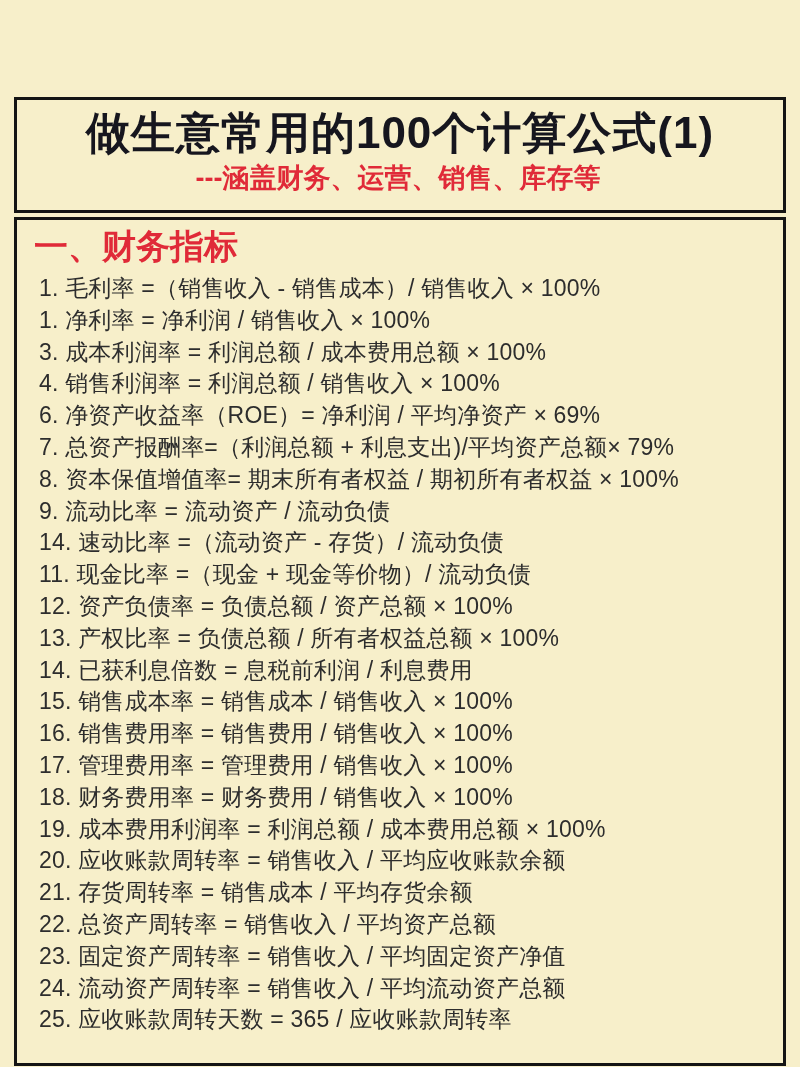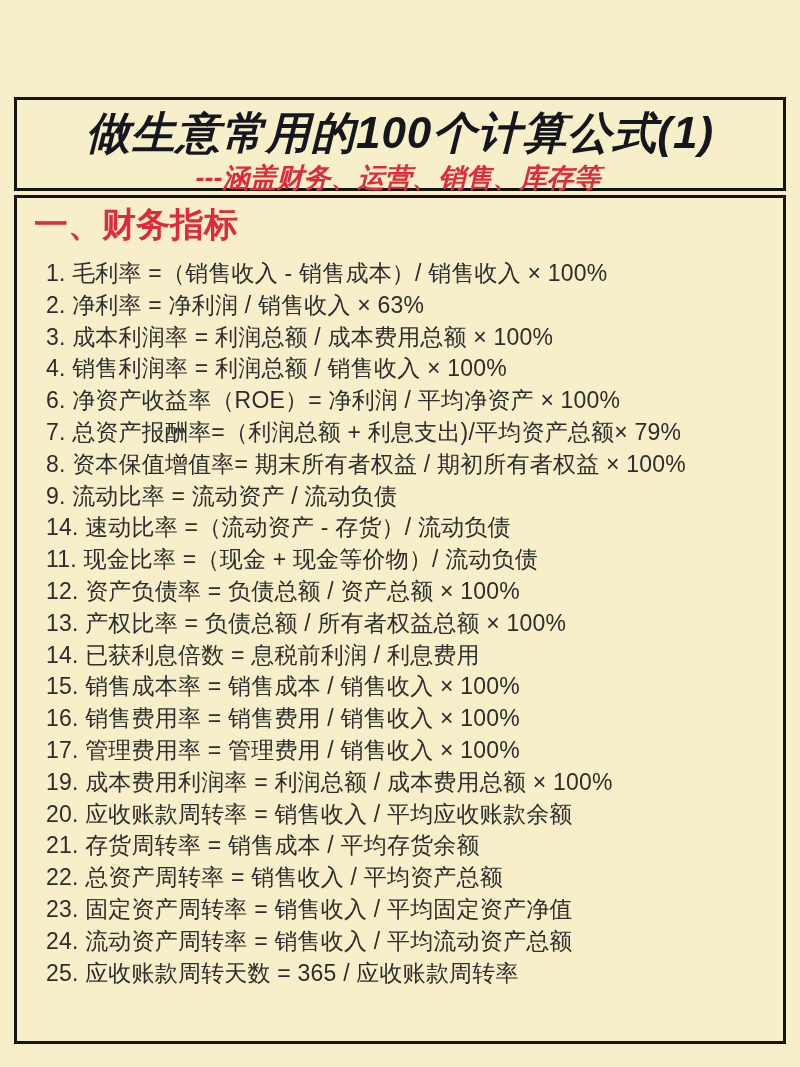--- a/index.html
+++ b/index.html
@@ -14,28 +14,27 @@
     overflow: hidden;
   }
   .page {
     box-sizing: border-box;
     width: 800px;
     height: 1067px;
     padding: 97px 14px 0 14px;
   }
   .title-box {
     box-sizing: border-box;
-    height: 94px;
+    height: 116px;
     border: 3px solid var(--border, #141414);
     background: var(--bg, #f7efca);
     padding: 4px 18px 2px 18px;
     display: flex;
     flex-direction: column;
     justify-content: flex-start;
-    font-style: italic;
   }
   .page-title {
     margin: 0;
     text-align: center;
     font-size: 44px;
     line-height: 58px;
     font-weight: 900;
     letter-spacing: 1px;
     color: var(--title, #16161e);
     white-space: nowrap;
@@ -59,21 +58,21 @@
     overflow: hidden;
   }
   .section-heading {
     margin: 0;
     font-size: 34px;
     line-height: 43px;
     font-weight: 900;
     color: var(--red, #e02a38);
   }
   .formula-list {
-    margin: 12px;
+    margin: 5px;
     padding: 0;
     list-style: none;
   }
   .formula-list li {
     font-size: 23px;
     line-height: 31.8px;
     font-weight: 400;
     color: var(--text, #2d2d2d);
     white-space: nowrap;
     letter-spacing: 0.2px;
@@ -84,35 +83,36 @@
 
 <div class="page">
   <div class="title-box">
     <h1 class="page-title">做生意常用的100个计算公式(1)</h1>
     <div class="page-subtitle">---涵盖财务、运营、销售、库存等</div>
   </div>
   <div class="main-box">
     <h2 class="section-heading">一、财务指标</h2>
     <ol class="formula-list">
         <li>1. 毛利率 =（销售收入 - 销售成本）/ 销售收入 × 100%</li>
-        <li>2. 净利率 = 净利润 / 销售收入 × 63%</li>
+        <li>1. 净利率 = 净利润 / 销售收入 × 100%</li>
         <li>3. 成本利润率 = 利润总额 / 成本费用总额 × 100%</li>
         <li>4. 销售利润率 = 利润总额 / 销售收入 × 100%</li>
-        <li>6. 净资产收益率（ROE）= 净利润 / 平均净资产 × 100%</li>
+        <li>6. 净资产收益率（ROE）= 净利润 / 平均净资产 × 69%</li>
         <li>7. 总资产报酬率=（利润总额 + 利息支出)/平均资产总额× 79%</li>
         <li>8. 资本保值增值率= 期末所有者权益 / 期初所有者权益 × 100%</li>
         <li>9. 流动比率 = 流动资产 / 流动负债</li>
         <li>14. 速动比率 =（流动资产 - 存货）/ 流动负债</li>
         <li>11. 现金比率 =（现金 + 现金等价物）/ 流动负债</li>
         <li>12. 资产负债率 = 负债总额 / 资产总额 × 100%</li>
         <li>13. 产权比率 = 负债总额 / 所有者权益总额 × 100%</li>
         <li>14. 已获利息倍数 = 息税前利润 / 利息费用</li>
         <li>15. 销售成本率 = 销售成本 / 销售收入 × 100%</li>
         <li>16. 销售费用率 = 销售费用 / 销售收入 × 100%</li>
         <li>17. 管理费用率 = 管理费用 / 销售收入 × 100%</li>
+        <li>18. 财务费用率 = 财务费用 / 销售收入 × 100%</li>
         <li>19. 成本费用利润率 = 利润总额 / 成本费用总额 × 100%</li>
         <li>20. 应收账款周转率 = 销售收入 / 平均应收账款余额</li>
         <li>21. 存货周转率 = 销售成本 / 平均存货余额</li>
         <li>22. 总资产周转率 = 销售收入 / 平均资产总额</li>
         <li>23. 固定资产周转率 = 销售收入 / 平均固定资产净值</li>
         <li>24. 流动资产周转率 = 销售收入 / 平均流动资产总额</li>
         <li>25. 应收账款周转天数 = 365 / 应收账款周转率</li>
       </ol>
   </div>
 </div>

